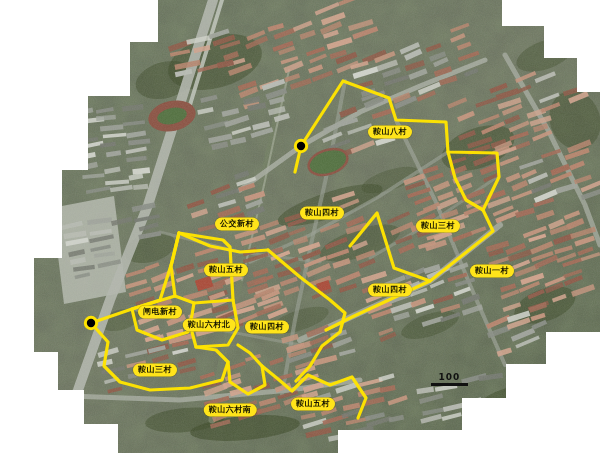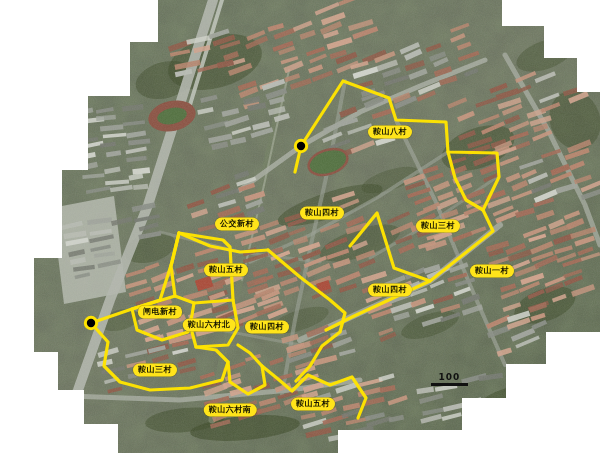--- a/index.html
+++ b/index.html
@@ -683,21 +683,21 @@
   </svg>
 
   <div id="labels">
       <div class="district-label" style="left: 390px; top: 132px;">鞍山八村</div>
       <div class="district-label" style="left: 237px; top: 224px;">公交新村</div>
       <div class="district-label" style="left: 322px; top: 213px;">鞍山四村</div>
       <div class="district-label" style="left: 438px; top: 226px;">鞍山三村</div>
       <div class="district-label" style="left: 226px; top: 270px;">鞍山五村</div>
       <div class="district-label" style="left: 484px; top: 271px; margin-left: 8px;">鞍山一村</div>
       <div class="district-label" style="left: 390px; top: 290px;">鞍山四村</div>
-      <div class="district-label" style="left: 160px; top: 312px; border-radius: 6px;">闸电新村</div>
+      <div class="district-label" style="left: 160px; top: 312px;">闸电新村</div>
       <div class="district-label" style="left: 196px; top: 325px; margin-left: 13px;">鞍山六村北</div>
       <div class="district-label" style="left: 267px; top: 327px;">鞍山四村</div>
       <div class="district-label" style="left: 155px; top: 370px;">鞍山三村</div>
       <div class="district-label" style="left: 230px; top: 386px; margin-top: 24px;">鞍山六村南</div>
       <div class="district-label" style="left: 313px; top: 404px;">鞍山五村</div>
     </div>
 
   <div id="scalebar" style="left: 431px; top: 372px; width: 37px;">
     <div class="num">100</div>
     <div class="bar" style="background: rgb(17, 17, 17);"></div>

